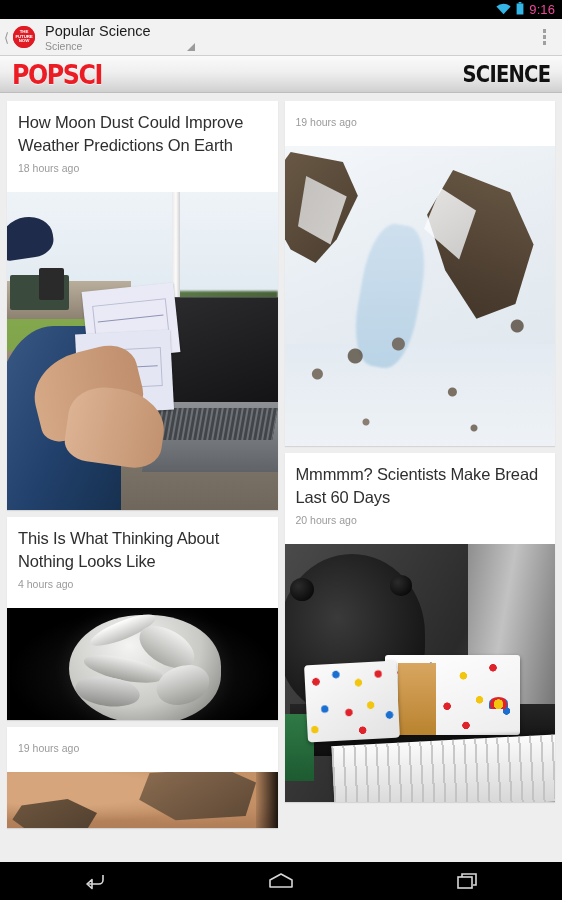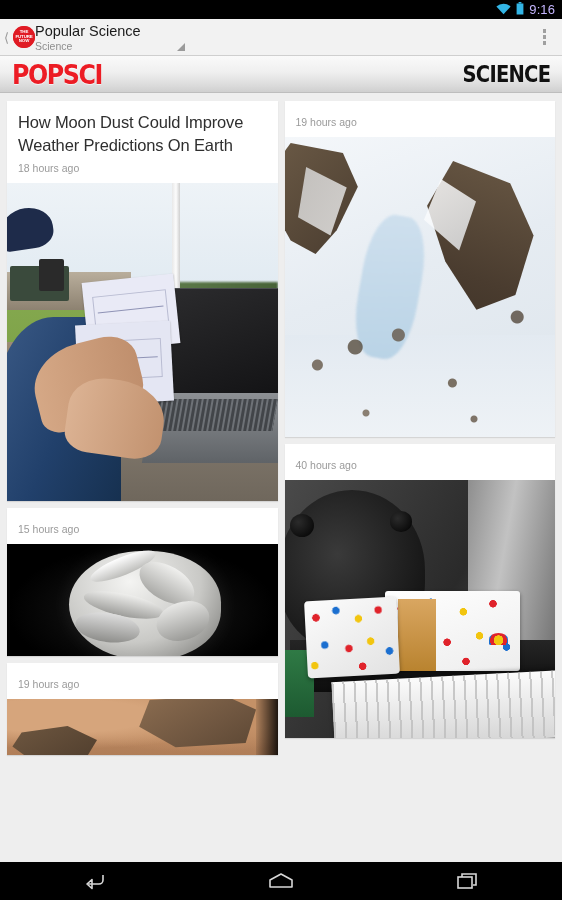--- a/index.html
+++ b/index.html
@@ -9,38 +9,38 @@
     font-family:"Liberation Sans", sans-serif;
     overflow:hidden;
   }
   #screen { position:relative; width:562px; height:900px; background:#eeeeee; }
 
   
   .statusbar {
     height:19px; background:#000; display:flex; align-items:center;
     justify-content:flex-end; padding-right:7px; gap:5px;
   }
-  .sb-clock { color:#c4b5fd; font-size:13px; line-height:13px; letter-spacing:0.1px; }
+  .sb-clock { color:#ec4899; font-size:13px; line-height:13px; letter-spacing:0.1px; }
   .sb-ico { display:block; }
 
   
   .actionbar {
     height:37px; background:#f2f2f2;
     border-bottom:1px solid #cfcfcf;
     display:flex; align-items:center; position:relative;
   }
   .up-caret { width:13px; display:flex; justify-content:center; align-items:center; color:#9a9a9a; font-size:13px; }
   .applogo {
     width:22px; height:22px; border-radius:50%; background:#e01b24;
     color:#fff; display:flex; flex-direction:column; align-items:center;
     justify-content:center; line-height:4.6px; font-size:4.4px;
     font-weight:bold; letter-spacing:-0.1px; flex:none;
     box-shadow:inset 0 0 0 1.5px #e01b24;
   }
-  .titlewrap { margin-left:0; position:relative; padding-right:60px; }
+  .titlewrap { margin-left:10px; position:relative; padding-right:60px; }
   .ab-title { font-size:14.5px; color:#1b1b1b; line-height:16px; }
   .ab-sub  { font-size:10.5px; color:#8e8e8e; line-height:12px; margin-top:1px; }
   .spinner-tri {
     position:absolute; right:16px; bottom:1px; width:0; height:0;
     border-left:8px solid transparent; border-bottom:8px solid #9b9b9b;
   }
   .overflow { position:absolute; right:16px; top:0; bottom:0; display:flex;
     flex-direction:column; justify-content:center; gap:2.5px; align-items:center; }
   .overflow i { width:3.5px; height:3.5px; background:#a0a0a0; display:block; }
 
@@ -63,21 +63,21 @@
   }
 
   
   .feed {
     position:absolute; top:94px; left:0; right:0; bottom:38px;
     background:#eeeeee; display:flex; gap:7px; padding:7px 7px 0 7px;
     overflow:hidden;
   }
   .col { flex:1 1 0; display:flex; flex-direction:column; gap:7px; min-width:0; }
   .card { background:#ffffff; overflow:hidden; box-shadow:0 1px 1px rgba(0,0,0,.10); }
-  .card-txt { padding:10px 11px 9px 11px; }
+  .card-txt { padding:10px 11px 18px 11px; }
   .card-title {
     font-size:16.5px; line-height:23px; color:#2f2f2f; font-weight:400;
     letter-spacing:-0.15px;
   }
   .card-time { font-size:10.5px; color:#9a9a9a; margin-top:5px; }
   .thumb { width:100%; display:block; position:relative; overflow:hidden; }
 
   
   .art-field { height:318px; background:#cfe0ef; }
   .af-sky { position:absolute; inset:0 0 60% 0; background:linear-gradient(#eef3f7,#dfe9f1); }
@@ -315,21 +315,22 @@
           <div class="af-paper2">
               <div class="af-chart"></div>
             </div>
           <div class="af-arm1"></div>
             <div class="af-arm2"></div>
         </div>
       </div>
 
       <div class="card">
         <div class="card-txt">
-          <div class="card-time">15 hours ago</div>
+          <div class="card-title">This Is What Thinking About Nothing Looks Like</div>
+          <div class="card-time">4 hours ago</div>
         </div>
         <div class="thumb art-brain">
           <div class="br-bg"></div>
             <div class="br-mass"></div>
           <div class="br-l1"></div>
             <div class="br-l2"></div>
             <div class="br-l3"></div>
           <div class="br-l4"></div>
             <div class="br-l5"></div>
         </div>
@@ -363,21 +364,22 @@
           <div class="ant-r1"></div>
             <div class="ant-r1b"></div>
           <div class="ant-r2"></div>
             <div class="ant-r2b"></div>
           <div class="ant-specks"></div>
         </div>
       </div>
 
       <div class="card">
         <div class="card-txt">
-          <div class="card-time">40 hours ago</div>
+          <div class="card-title">Mmmmm? Scientists Make Bread Last 60 Days</div>
+          <div class="card-time">20 hours ago</div>
         </div>
         <div class="thumb art-bread">
           <div class="bc-bg"></div>
             <div class="bc-drum"></div>
             <div class="bc-wall"></div>
           <div class="bc-bolt1"></div>
             <div class="bc-bolt2"></div>
           <div class="bc-tray"></div>
             <div class="bc-green"></div>
           <div class="bc-loafA">

